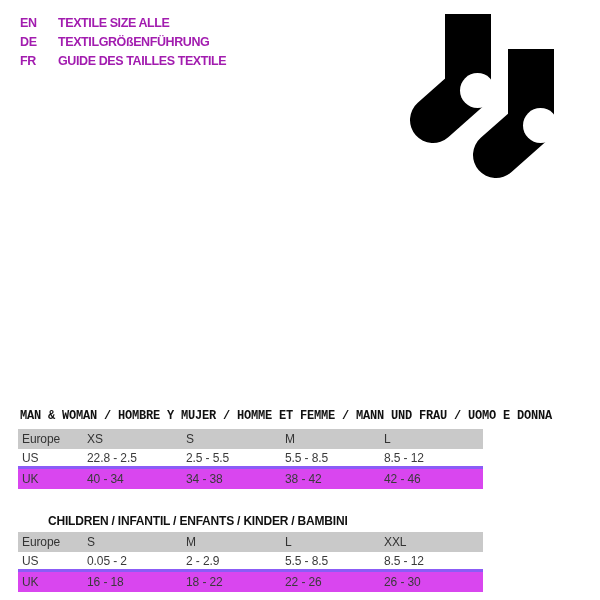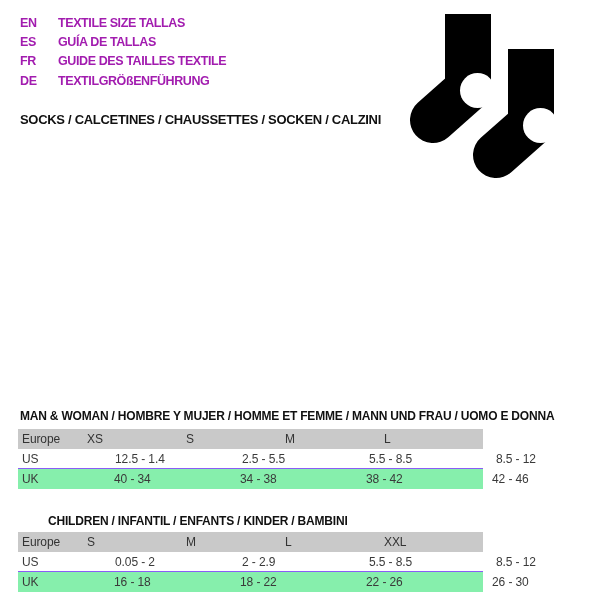--- a/index.html
+++ b/index.html
@@ -59,21 +59,21 @@
   .tbl-title {
     position: absolute;
     left: 20px;
     font-size: 12px;
     font-weight: bold;
     color: #111;
     letter-spacing: -0.2px;
     line-height: 15px;
     white-space: nowrap;
   }
-  .tbl-title.t1 { top: 409px; }
+  .tbl-title.t1 { top: 409px; font-family: Liberation Mono, monospace; }
   .tbl-title.t2 { top: 514px; margin-left: 28px; }
 
   .tbl {
     position: absolute;
     left: 18px;
     width: 465px;
   }
   .tbl.t1 { top: 429px; }
   .tbl.t2 { top: 532px; }
 
@@ -83,48 +83,43 @@
     height: 20px;
     align-items: center;
     box-sizing: border-box;
     font-size: 12px;
     color: #3a3a3a;
     letter-spacing: -0.1px;
   }
   .trow .cell   { text-align: left; }
   .trow .c-lab  { text-align: left; padding-left: 4px; }
   .trow.head    { background: #c9c9c9; color: #333; }
-  .trow.r-us    { background: #ffffff; border-bottom: 1px solid #8b5cf6; gap: 28px; }
-  .trow.r-uk    { background: #86efac; gap: 27px; }
+  .trow.r-us    { background: #ffffff; border-bottom: 3px solid #8b5cf6; }
+  .trow.r-uk    { background: #d946ef; }
 </style>
 </head>
 <body>
 
 <div class="canvas">
 
   <div class="lang-list">
     <div class="lang-row">
       <span class="lang-code">EN</span>
-      <span class="lang-label">TEXTILE SIZE TALLAS</span>
+      <span class="lang-label">TEXTILE SIZE ALLE</span>
     </div>
     <div class="lang-row">
-      <span class="lang-code">ES</span>
-      <span class="lang-label">GUÍA DE TALLAS</span>
+      <span class="lang-code">DE</span>
+      <span class="lang-label">TEXTILGRÖßENFÜHRUNG</span>
     </div>
     <div class="lang-row">
       <span class="lang-code">FR</span>
       <span class="lang-label">GUIDE DES TAILLES TEXTILE</span>
     </div>
-    <div class="lang-row">
-      <span class="lang-code">DE</span>
-      <span class="lang-label">TEXTILGRÖßENFÜHRUNG</span>
-    </div>
   </div>
 
-  <div class="category-line">SOCKS / CALCETINES / CHAUSSETTES / SOCKEN / CALZINI</div>
 
   <svg class="socks-svg" viewBox="0 0 150 180" aria-hidden="true">
     <g>
       <line x1="58" y1="4" x2="58" y2="79" stroke="#000000" stroke-width="46" stroke-linecap="butt"></line>
       <line x1="58" y1="79" x2="23" y2="110" stroke="#000000" stroke-width="46" stroke-linecap="round"></line>
       <circle cx="67.5" cy="80.5" r="17.5" fill="#ffffff"></circle>
     </g>
     <g>
       <line x1="121" y1="39" x2="121" y2="114" stroke="#000000" stroke-width="46" stroke-linecap="butt"></line>
       <line x1="121" y1="114" x2="86" y2="145" stroke="#000000" stroke-width="46" stroke-linecap="round"></line>
@@ -136,21 +131,21 @@
   <div class="tbl t1">
     <div class="trow head">
       <span class="cell c-lab">Europe</span>
       <span class="cell">XS</span>
       <span class="cell">S</span>
       <span class="cell">M</span>
       <span class="cell">L</span>
     </div>
     <div class="trow r-us">
       <span class="cell c-lab">US</span>
-      <span class="cell">12.5 - 1.4</span>
+      <span class="cell">22.8 - 2.5</span>
       <span class="cell">2.5 - 5.5</span>
       <span class="cell">5.5 - 8.5</span>
       <span class="cell">8.5 - 12</span>
     </div>
     <div class="trow r-uk">
       <span class="cell c-lab">UK</span>
       <span class="cell">40 - 34</span>
       <span class="cell">34 - 38</span>
       <span class="cell">38 - 42</span>
       <span class="cell">42 - 46</span>

